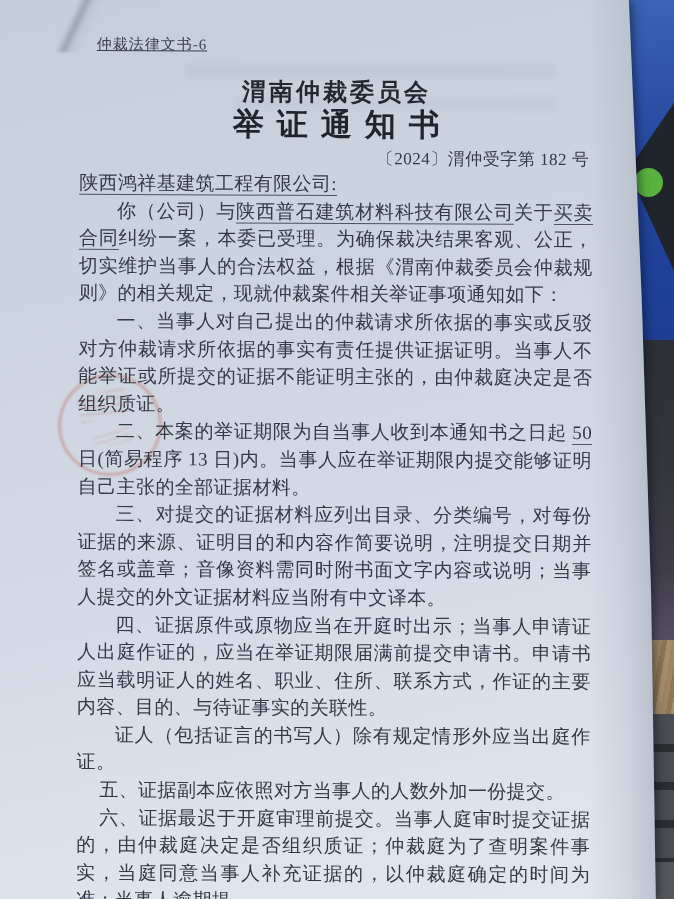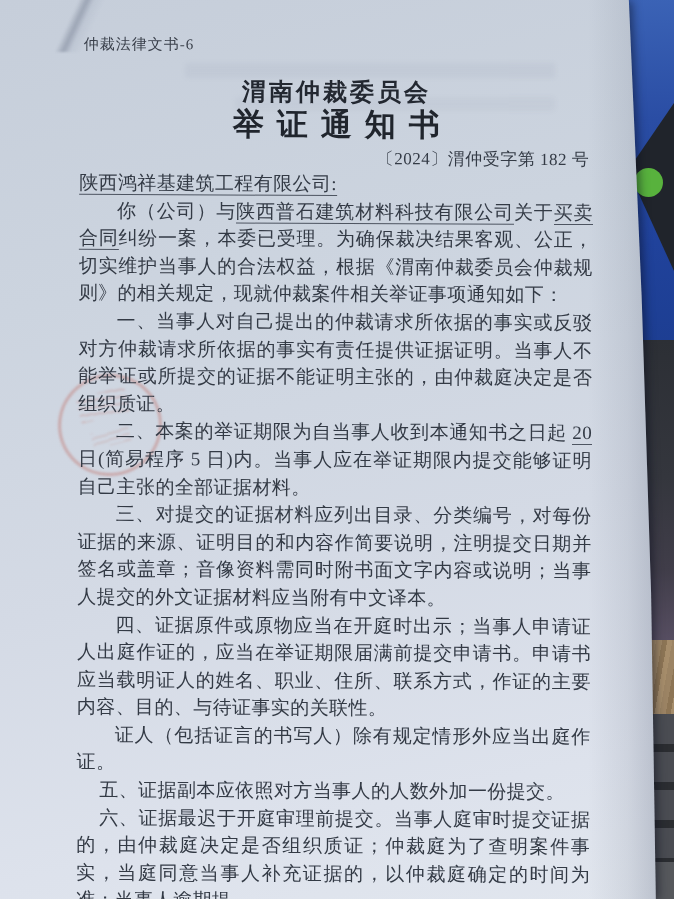--- a/index.html
+++ b/index.html
@@ -44,21 +44,21 @@
   .stamp { position:absolute; left:58px; top:374px; width:98px; height:96px;
     border:3px solid rgba(188,82,66,.34); border-radius:50%;
     filter:blur(1.1px); transform:rotate(-14deg); }
   .stamp::before { content:""; position:absolute; left:22px; top:14px; width:50px; height:26px;
     background:repeating-linear-gradient(7deg,rgba(190,85,70,.22) 0 2px,rgba(190,85,70,0) 2px 7px); }
   .stamp::after { content:""; position:absolute; left:28px; top:52px; width:38px; height:16px;
     background:repeating-linear-gradient(-4deg,rgba(190,85,70,.16) 0 2px,rgba(190,85,70,0) 2px 6px); }
 
   
   .content { position:absolute; inset:0; transform:rotate(.25deg); color:#333a45; }
-  .doc-type-label { position:absolute; left:82px; top:36px; font-size:15px; letter-spacing:1px; color:#3a404b; }
+  .doc-type-label { position:absolute; left:95px; top:36px; font-size:15px; letter-spacing:1px; color:#3a404b;text-decoration:underline; }
   .org-title { position:absolute; left:78px; top:76px; width:514px; text-align:center;
     font-size:24px; font-weight:bold; letter-spacing:3px; color:#232831; }
   .doc-title { position:absolute; left:78px; top:104px; width:514px; text-align:center;
     font-size:31px; font-weight:bold; letter-spacing:13px; text-indent:13px; color:#20252d; }
   .case-number { position:absolute; left:78px; top:147px; width:510px; text-align:right;
     font-size:17px; letter-spacing:.5px; color:#343b46; }
 
   .body-text { position:absolute; left:78px; top:170px; width:514px;
     font-size:19px; line-height:27.6px; letter-spacing:.4px; text-align:justify; color:#333a45; }
   .body-text p { margin:0; }
@@ -92,21 +92,21 @@
         <div class="doc-type-label">仲裁法律文书-6</div>
         <div class="org-title">渭南仲裁委员会</div>
         <div class="doc-title">举证通知书</div>
         <div class="case-number">〔2024〕渭仲受字第 182 号</div>
 
         <div class="body-text">
           <p class="addressee"><span class="u">陕西鸿祥基建筑工程有限公司:</span></p>
 
         <p class="indent-2"><span>你（公司）与</span><span class="u">陕西普石建筑材料科技有限公司</span><span>关于</span><span class="u">买卖合同</span><span>纠纷一案，本委已受理。为确保裁决结果客观、公正，切实维护当事人的合法权益，根据《渭南仲裁委员会仲裁规则》的相关规定，现就仲裁案件相关举证事项通知如下：</span></p>
             <p class="indent-2"><span>一、当事人对自己提出的仲裁请求所依据的事实或反驳对方仲裁请求所依据的事实有责任提供证据证明。当事人不能举证或所提交的证据不能证明主张的，由仲裁庭决定是否组织质证。</span></p>
-            <p class="indent-2"><span>二、本案的举证期限为自当事人收到本通知书之日起 </span><span class="u">20</span><span> 日(简易程序 5 日)内。当事人应在举证期限内提交能够证明自己主张的全部证据材料。</span></p>
+            <p class="indent-2"><span>二、本案的举证期限为自当事人收到本通知书之日起 </span><span class="u">50</span><span> 日(简易程序 13 日)内。当事人应在举证期限内提交能够证明自己主张的全部证据材料。</span></p>
             <p class="indent-2"><span>三、对提交的证据材料应列出目录、分类编号，对每份证据的来源、证明目的和内容作简要说明，注明提交日期并签名或盖章；音像资料需同时附书面文字内容或说明；当事人提交的外文证据材料应当附有中文译本。</span></p>
             <p class="indent-2"><span>四、证据原件或原物应当在开庭时出示；当事人申请证人出庭作证的，应当在举证期限届满前提交申请书。申请书应当载明证人的姓名、职业、住所、联系方式，作证的主要内容、目的、与待证事实的关联性。</span></p>
             <p class="indent-2"><span>证人（包括证言的书写人）除有规定情形外应当出庭作证。</span></p>
             <p class="indent-1"><span>五、证据副本应依照对方当事人的人数外加一份提交。</span></p>
             <p class="indent-1"><span>六、证据最迟于开庭审理前提交。当事人庭审时提交证据的，由仲裁庭决定是否组织质证；仲裁庭为了查明案件事实，当庭同意当事人补充证据的，以仲裁庭确定的时间为准；当事人逾期提</span></p>
           </div>
       </div>
     </div>
   </div>
 </div>

